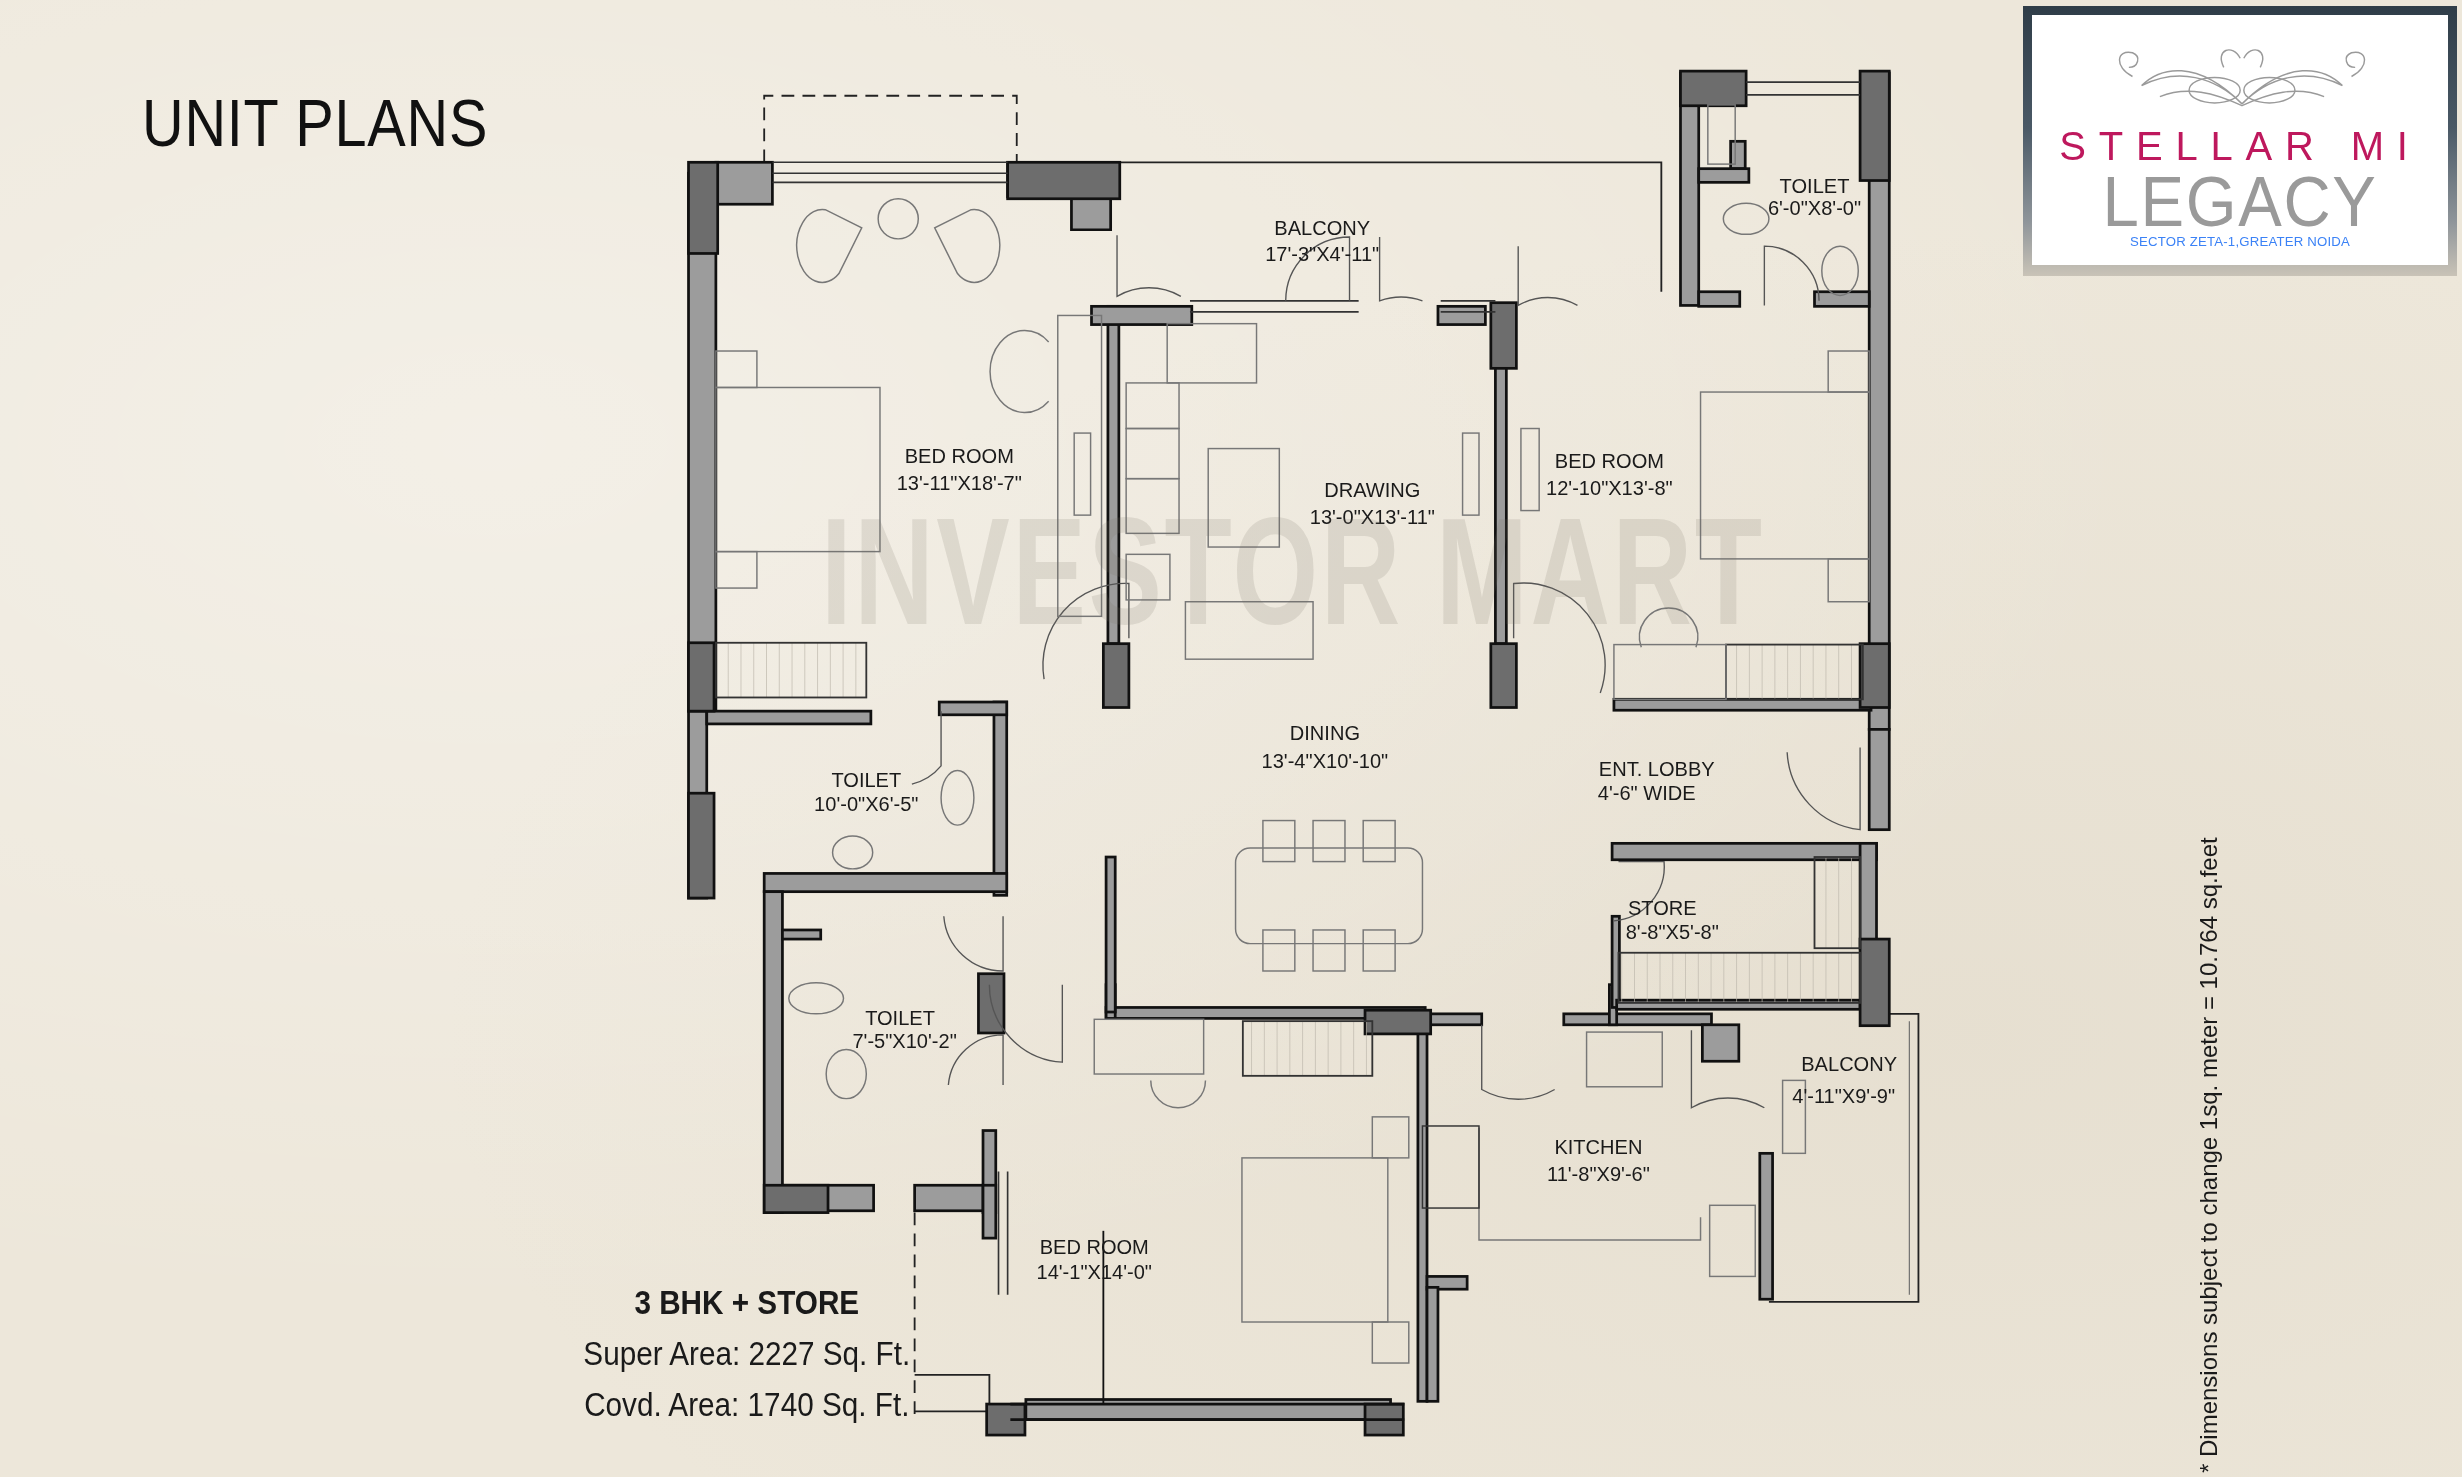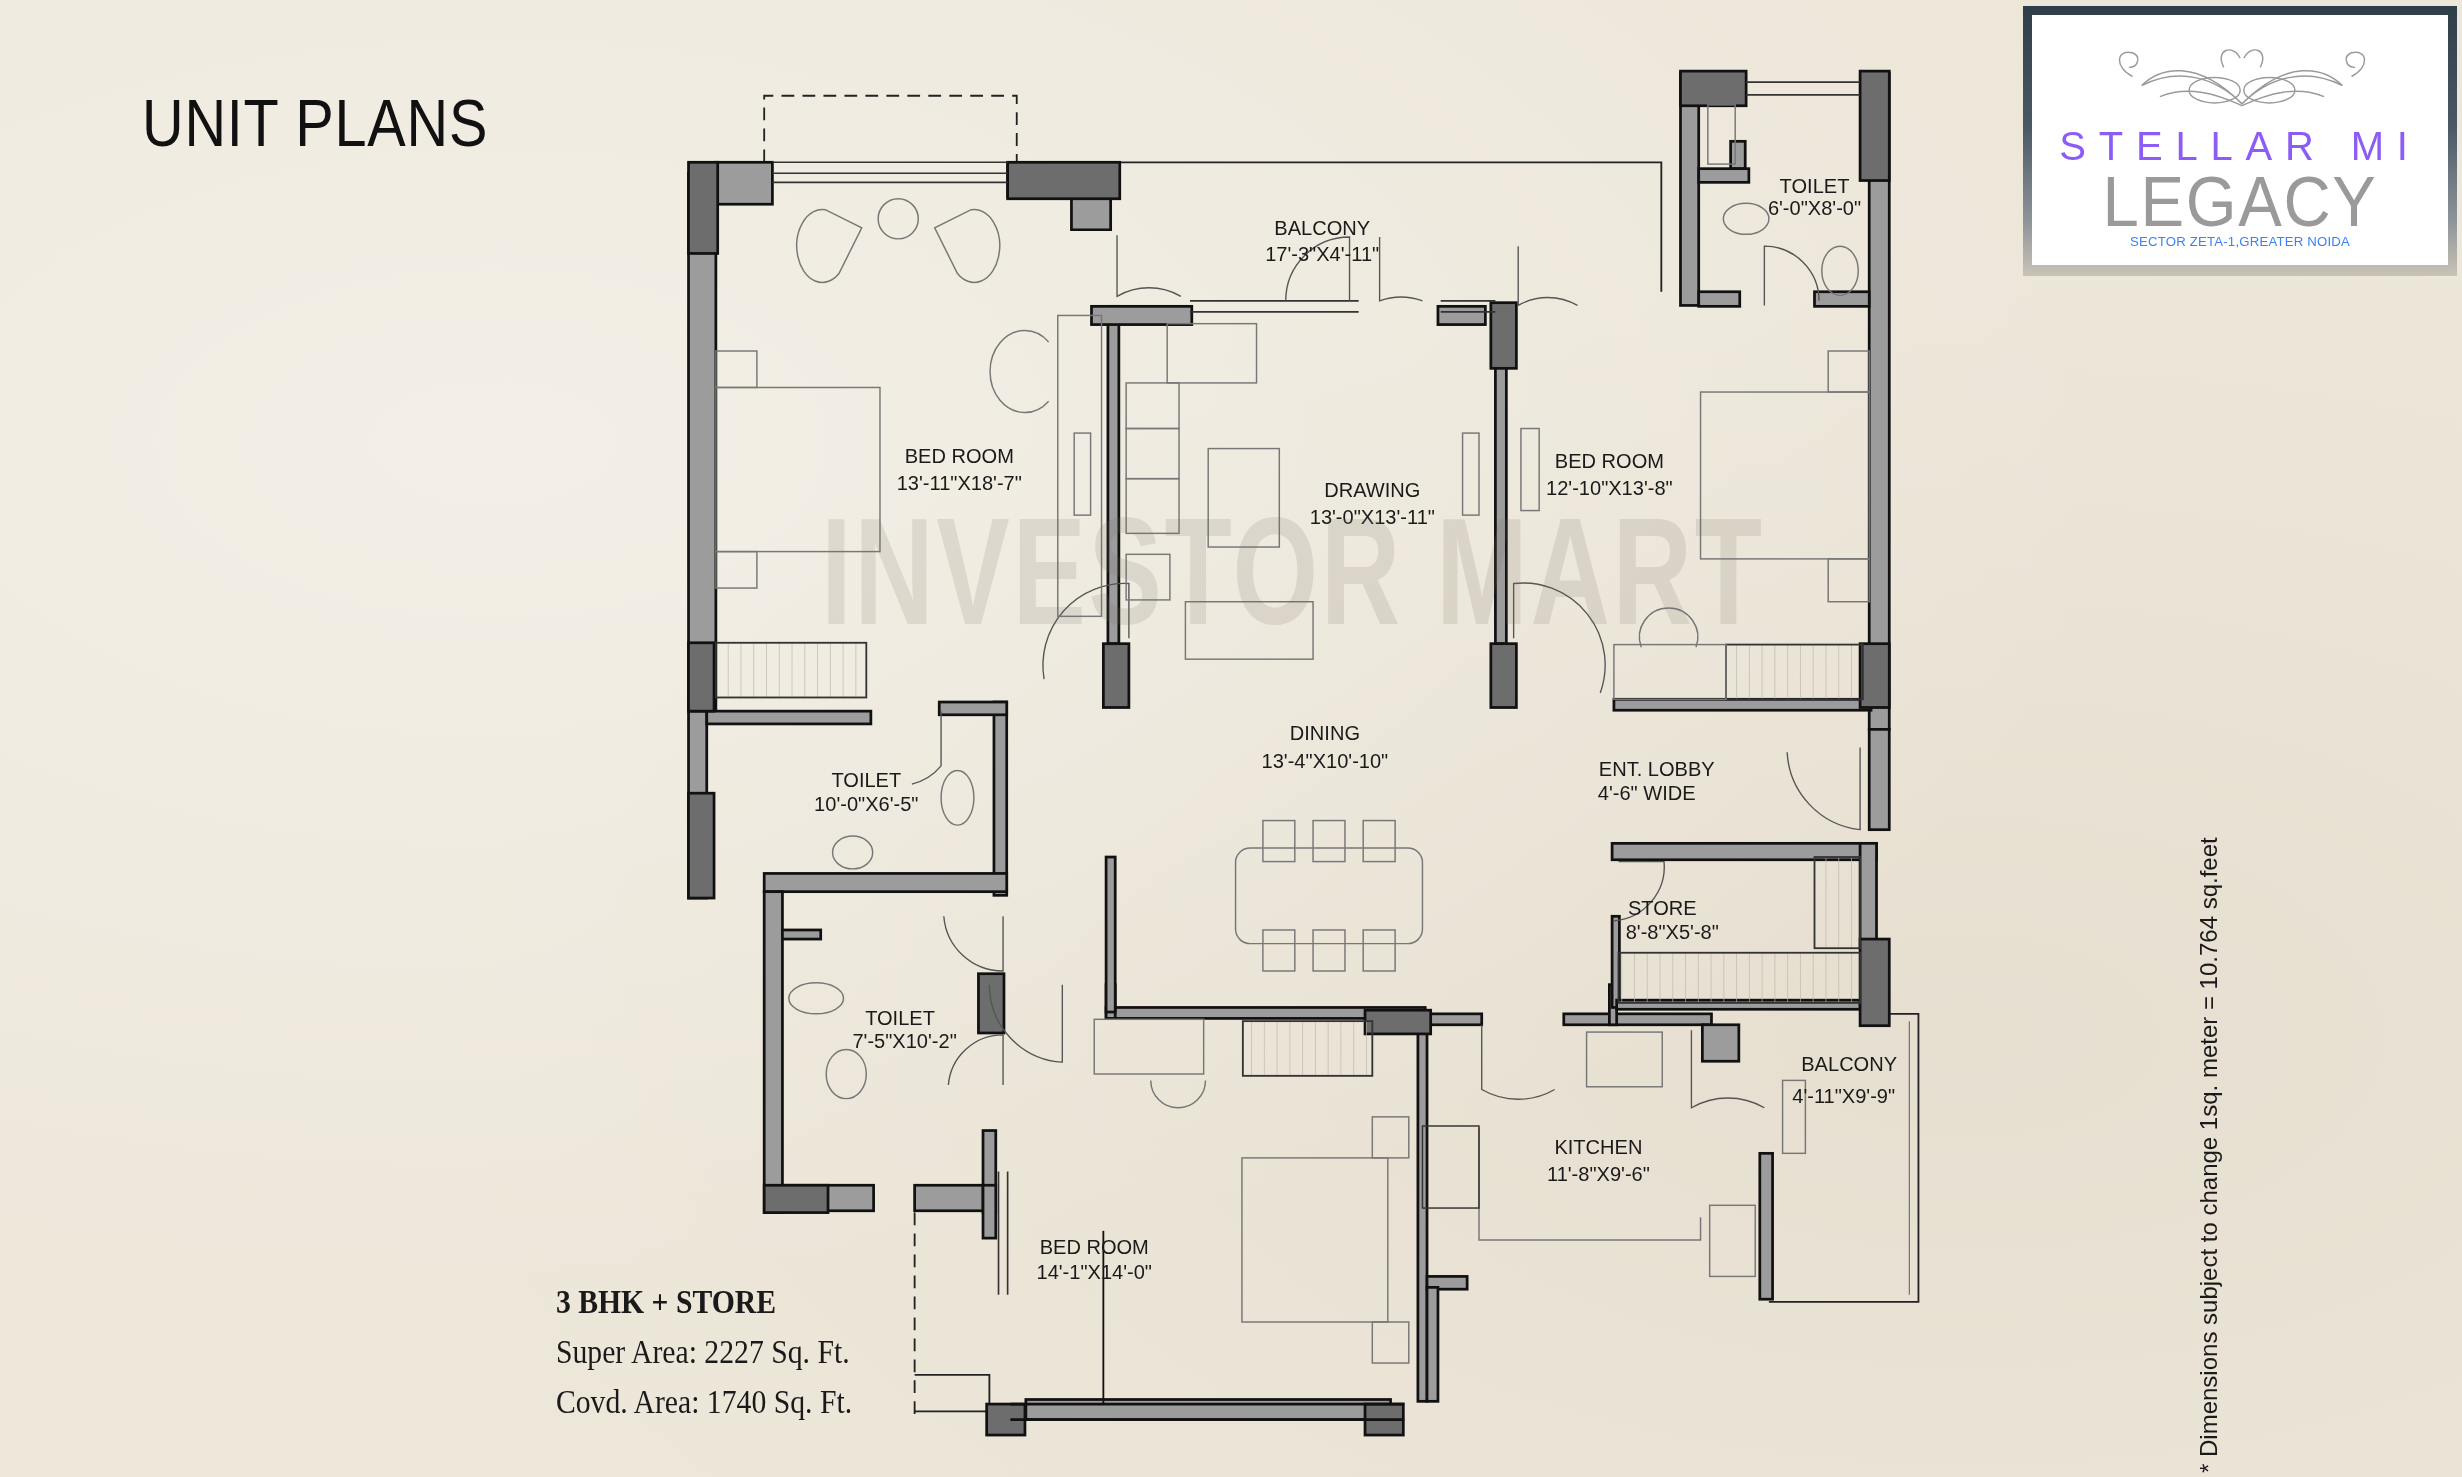--- a/index.html
+++ b/index.html
@@ -9,31 +9,31 @@
       radial-gradient(ellipse at 20% 30%, rgba(255,255,255,0.35), transparent 60%),
       radial-gradient(ellipse at 80% 70%, rgba(210,200,180,0.25), transparent 55%);
     font-family:"Liberation Sans", sans-serif;color:#1a1a1a;}
   .page-title{position:absolute;left:142px;top:84px;font-size:67px;font-weight:300;
     letter-spacing:0.9px;color:#111;font-family:"Liberation Sans", sans-serif;transform:scaleX(0.86);transform-origin:left top;}
   .logo-box{position:absolute;left:2023px;top:5.5px;width:434px;height:270px;
     background:linear-gradient(180deg,#2f3d48 0%,#4a5966 45%,#8f959a 80%,#c9c3b7 100%);}
   .logo-inner{position:absolute;left:9px;top:9px;right:9px;bottom:11px;background:#fff;}
   .logo-ornament{position:absolute;left:73px;top:25.5px;width:274px;height:73px;}
   .logo-line1{position:absolute;left:0;right:0;top:109px;text-align:center;font-size:40px;
-    letter-spacing:12.8px;color:#8b5cf6;font-weight:300;}
+    letter-spacing:12.8px;color:#be185d;font-weight:300;}
   .logo-line2{position:absolute;left:0;right:0;top:146px;text-align:center;font-size:71px;
     letter-spacing:1.8px;color:#9a9a9a;font-weight:300;transform:scaleX(0.92);}
   .logo-sub{position:absolute;left:0;right:0;top:219px;text-align:center;font-size:13.2px;
     color:#3b82f6;letter-spacing:0.2px;}
   .plan{position:absolute;left:0;top:0;width:2462px;height:1477px;}
   .room-label{font-family:"Liberation Sans", sans-serif;font-size:22px;fill:#1a1a1a;text-anchor:middle;}
   .watermark{position:absolute;left:821px;top:483px;font-size:153px;font-weight:bold;
     color:rgba(120,110,100,0.16);letter-spacing:3.6px;font-family:"Liberation Sans", sans-serif;
     transform:scaleX(0.72);transform-origin:left top;white-space:nowrap;}
-  .summary{position:absolute;right:1610px;top:1284px;text-align:left;font-family:Liberation Serif, serif;}
+  .summary{position:absolute;right:1552px;top:1284px;text-align:center;font-family:Liberation Sans, sans-serif;}
   .summary .type{font-size:33px;font-weight:bold;color:#1a1a1a;transform:scaleX(0.9);transform-origin:right;}
   .summary .area{font-size:33px;color:#1a1a1a;margin-top:12.8px;transform:scaleX(0.9);transform-origin:right;font-weight:300;}
   .disclaimer{position:absolute;left:2195px;top:1473px;transform:rotate(-90deg);transform-origin:left top;
     font-size:24px;color:#1a1a1a;white-space:nowrap;font-weight:300;}
 </style>
 </head>
 <body>
 
 <div class="page-title">UNIT PLANS</div>
 

